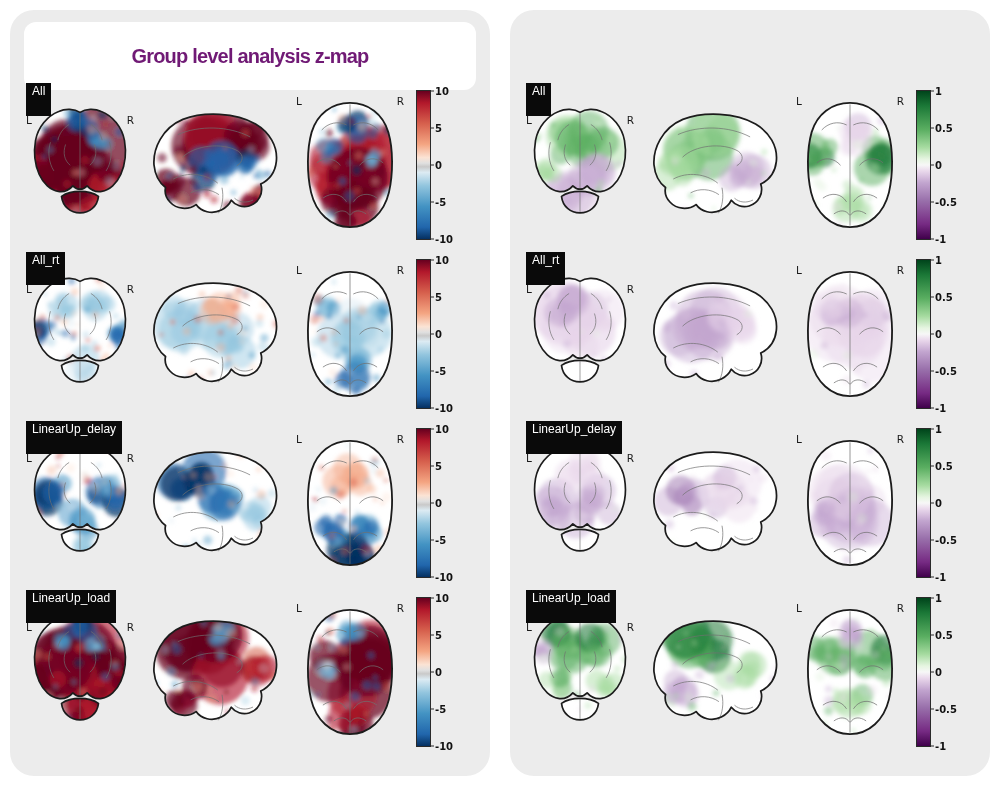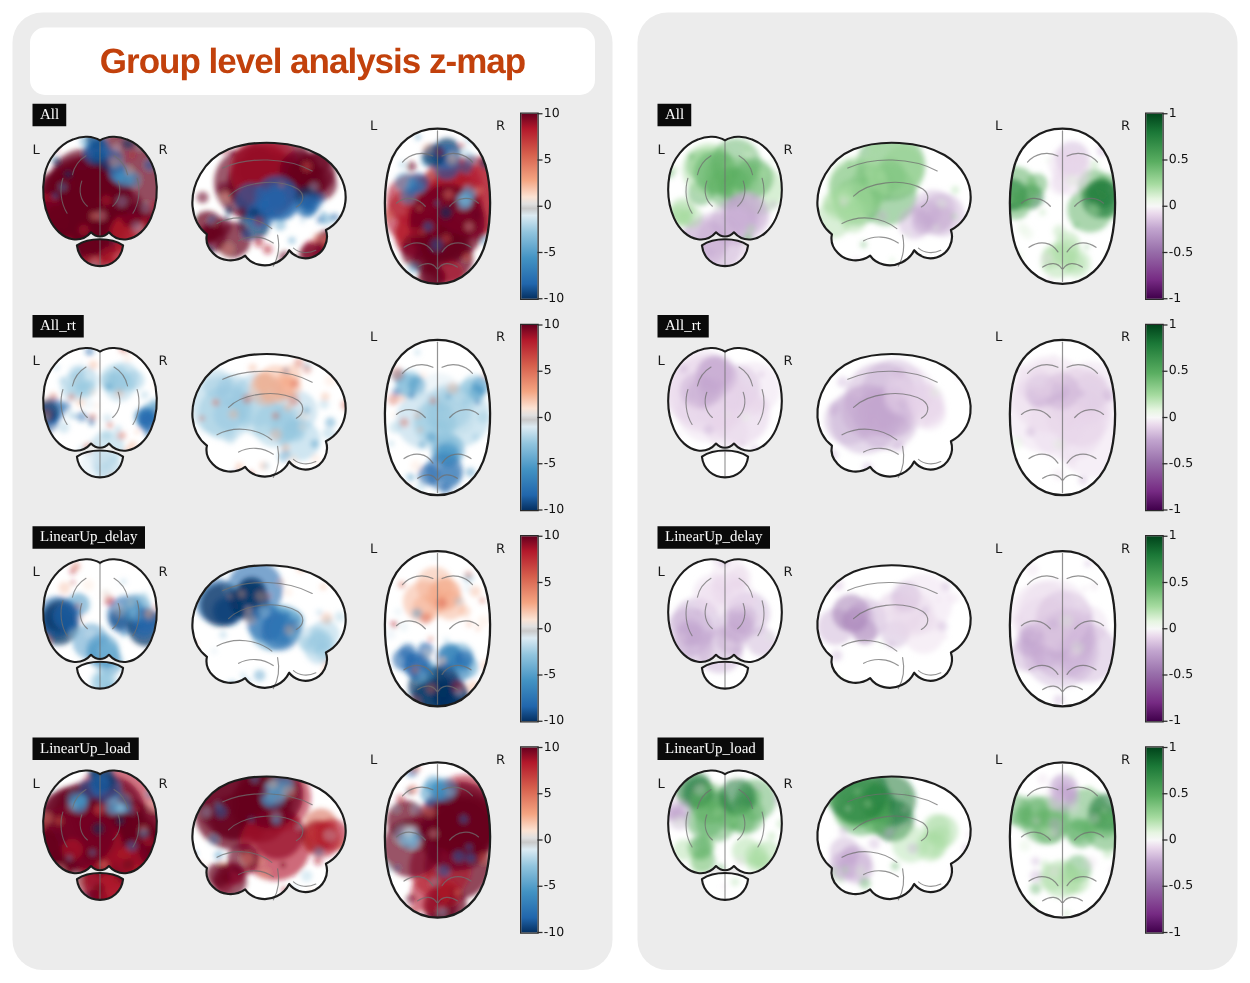--- a/index.html
+++ b/index.html
@@ -1,38 +1,38 @@
 <!DOCTYPE html>
 <html><head>
 <meta charset="utf-8">
 <style>
   html,body{margin:0;padding:0;background:#ffffff;}
   .figure{position:relative;width:1000px;height:786px;background:#ffffff;font-family:"Liberation Sans",sans-serif;overflow:hidden;}
   .panel{position:absolute;top:10px;width:480px;height:766px;background:#ececec;border-radius:24px;}
   #panel-0{left:10px;}
   #panel-1{left:510px;}
-  .panel-title{margin:12px 14px 2px 14px;height:54px;background:#ffffff;border-radius:12px;
+  .panel-title{margin:12px 14px 2px 14px;height:68px;background:#ffffff;border-radius:12px;
     display:flex;align-items:center;justify-content:center;
-    font-size:28px;font-weight:bold;color:#c2410c;letter-spacing:-0.8px;}
+    font-size:20px;font-weight:bold;color:#701a75;letter-spacing:-0.8px;}
   .rows{position:absolute;top:70px;left:8px;right:6px;bottom:8px;}
   .row{position:relative;height:169px;}
   .row-label{position:absolute;top:3px;left:8px;z-index:4;background:#0a0a0a;color:#ffffff;
-    font-family:Liberation Serif, serif;font-size:12px;padding:1px 6px 2px 6px;line-height:15px;}
+    font-family:Liberation Sans, sans-serif;font-size:12px;padding:1px 6px 17px 6px;line-height:15px;}
   .brains{position:absolute;top:0;bottom:0;left:0;right:0;display:flex;align-items:center;}
   .brain{position:relative;}
   .brain svg{display:block;width:100%;height:100%;}
   .brain.coronal{width:112px;height:128px;margin-left:6px;}
   .brain.sagittal{width:150px;height:116px;margin-left:3px;}
   .brain.axial{width:112px;height:142px;margin-left:5px;}
   .hemi{position:absolute;font-family:"DejaVu Sans",sans-serif;font-size:10.5px;color:#1a1a1a;z-index:3;}
   .brain.coronal .hemi{top:13px;}
   .brain.axial .hemi{top:1px;}
   .hemi.left{left:2px;}
   .hemi.right{right:2px;}
-  .cbar-wrap{position:relative;width:48px;height:150px;margin-left:8px;}
+  .cbar-wrap{position:relative;width:48px;height:150px;margin-left:8px;font-weight:bold;}
   .cbar{position:absolute;left:2px;top:0;width:13px;height:148px;border:1px solid #2a2a2a;}
   .cbar-ticks{position:absolute;left:0;top:1px;height:148px;width:100%;}
   .cbar-tick{position:absolute;left:21px;transform:translateY(-50%);
     font-family:"DejaVu Sans",sans-serif;font-size:10px;color:#111;white-space:nowrap;}
   .cbar-tick::before{content:"";position:absolute;left:-5px;top:50%;width:4px;height:1px;background:#2a2a2a;}
 </style>
 </head>
 <body>
 
 <div class="figure">

